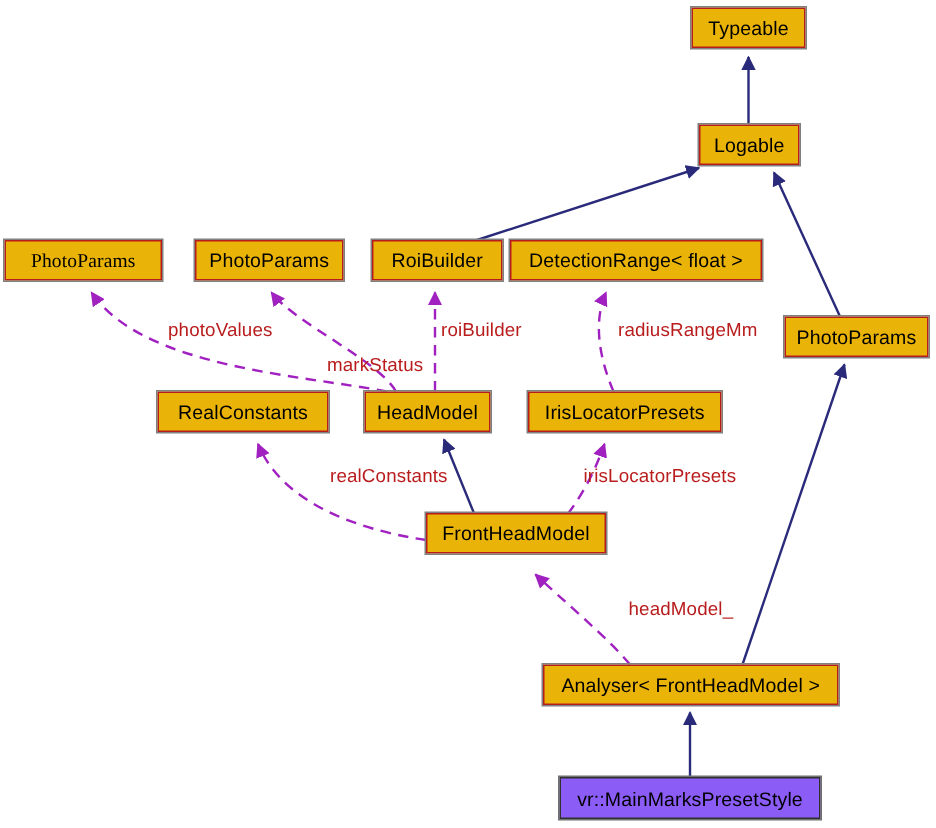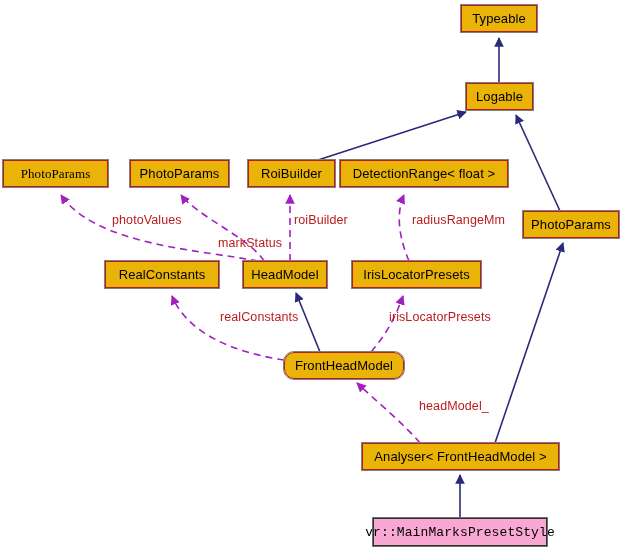--- a/index.html
+++ b/index.html
@@ -31,24 +31,23 @@
     color: #000000;
     font-size: 13px;
     line-height: 1;
     display: flex;
     align-items: center;
     justify-content: center;
     white-space: nowrap;
     letter-spacing: 0.1px;
   }
   .uml-node.highlight {
-    background: #f9a8d4;
+    background: #8b5cf6;
     border: 1px solid #303030;
     outline: 1px solid #707070;
-    font-family: Liberation Mono, monospace;
   }
   .edge-label {
     position: absolute;
     font-size: 12.5px;
     color: #b91c1c;
     white-space: nowrap;
     line-height: 1;
     letter-spacing: 0.1px;
   }
 </style>
@@ -109,21 +108,21 @@
       </div>
       <div class="uml-node" style="left: 105px; top: 261px; width: 114px; height: 27px;">
         <span>RealConstants</span>
       </div>
       <div class="uml-node" style="left: 243px; top: 261px; width: 84px; height: 27px;">
         <span>HeadModel</span>
       </div>
       <div class="uml-node" style="left: 352px; top: 261px; width: 129px; height: 27px;">
         <span>IrisLocatorPresets</span>
       </div>
-      <div class="uml-node" style="left: 284px; top: 352px; width: 120px; height: 27px; border-radius: 10px;">
+      <div class="uml-node" style="left: 284px; top: 342px; width: 120px; height: 27px;">
         <span>FrontHeadModel</span>
       </div>
       <div class="uml-node" style="left: 362px; top: 443px; width: 197px; height: 27px;">
         <span>Analyser&lt; FrontHeadModel &gt;</span>
       </div>
       <div class="uml-node highlight" style="left: 373px; top: 518px; width: 174px; height: 28px;">
         <span>vr::MainMarksPresetStyle</span>
       </div>
     </div>
   <div id="labels-layer">

